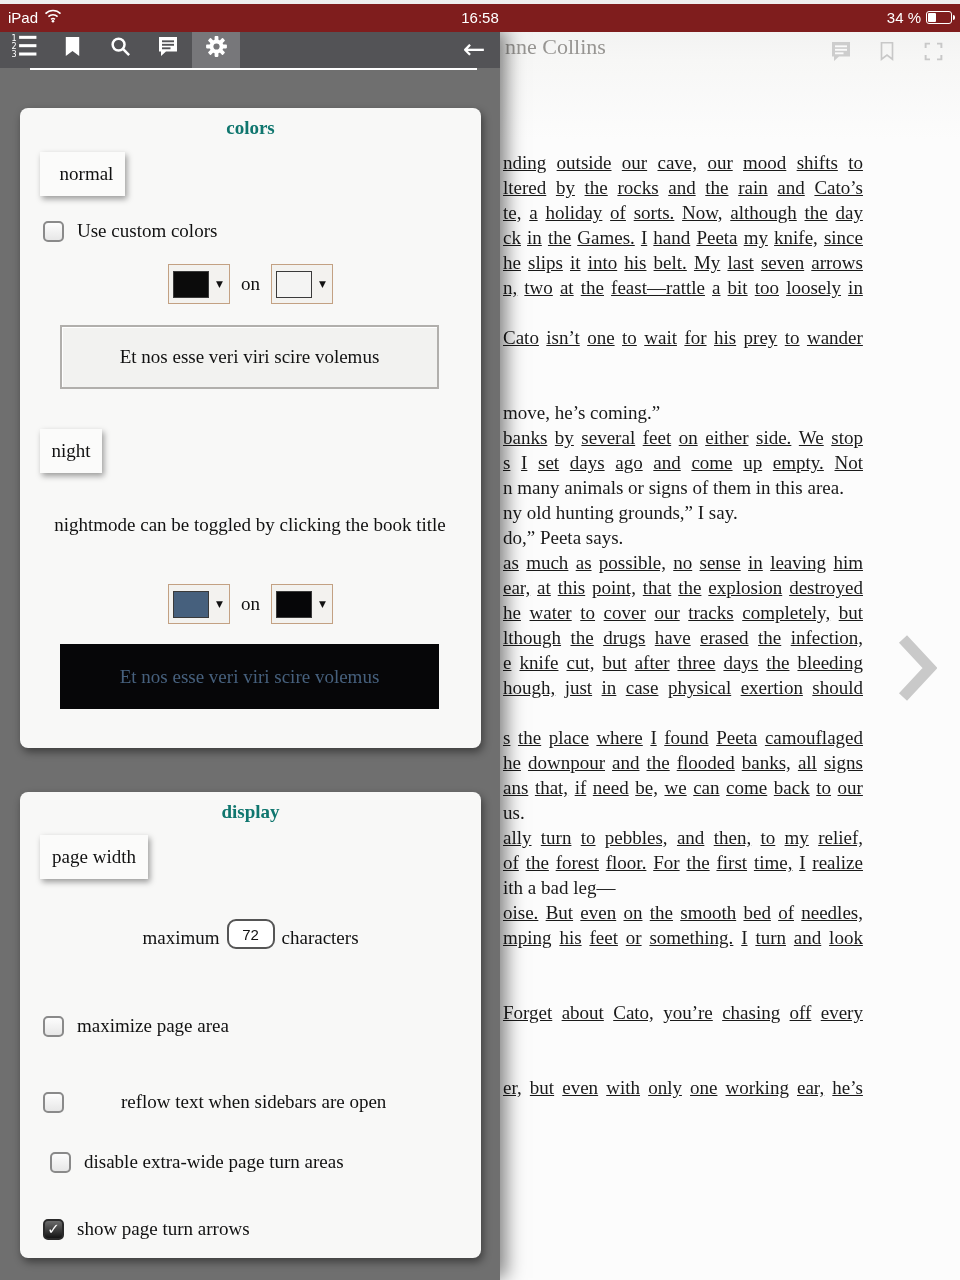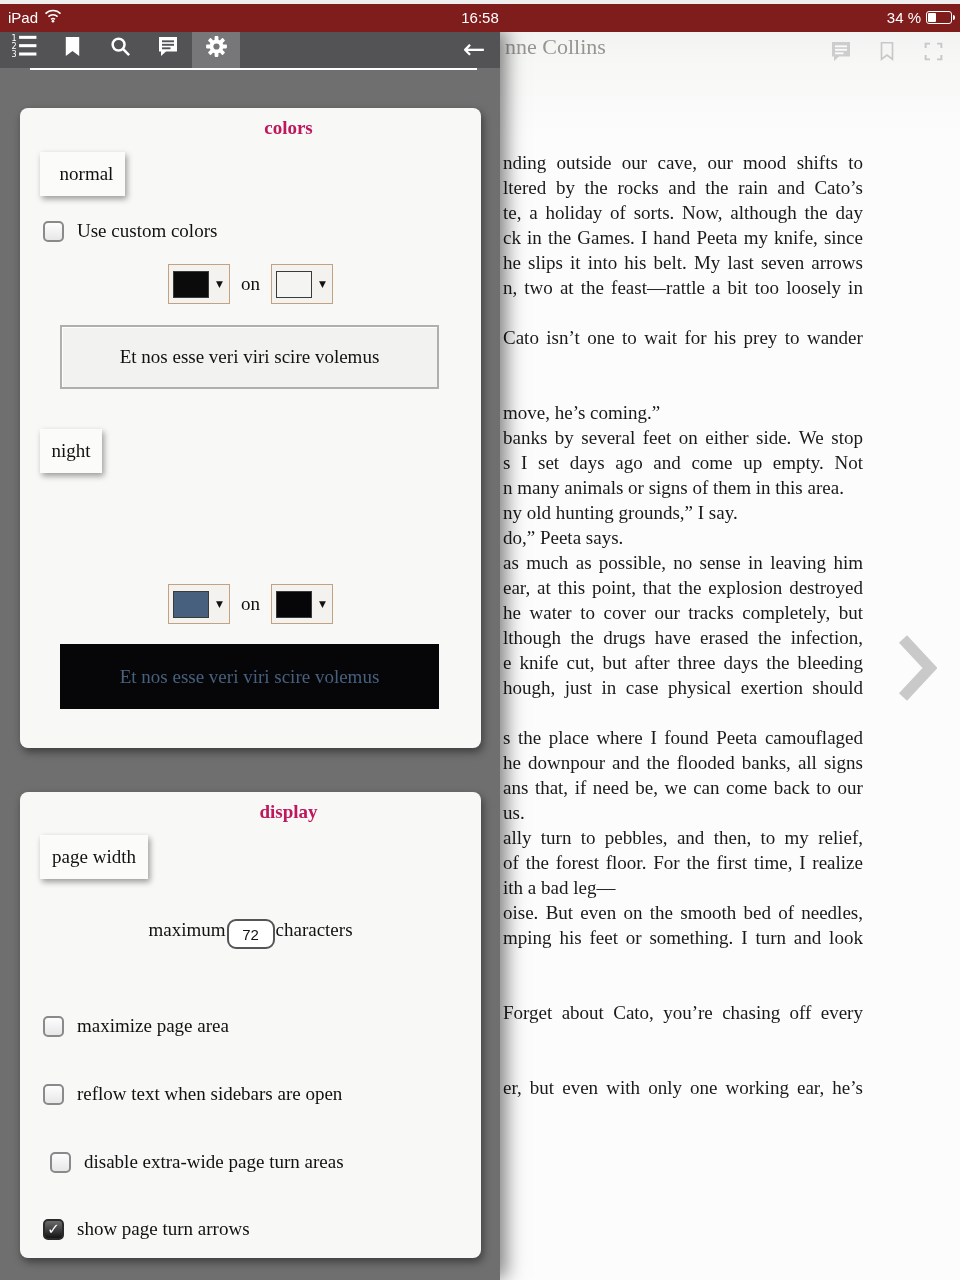--- a/index.html
+++ b/index.html
@@ -16,36 +16,36 @@
   .battery .fill{position:absolute;left:1px;top:1px;bottom:1px;width:34%;background:#fff;border-radius:1px;}
   .battery .tip{position:absolute;right:-4px;top:3px;width:2px;height:5px;background:#fff;border-radius:0 2px 2px 0;}
 
   
   .page{position:absolute;inset:0;background:linear-gradient(180deg,#eeeeee 0px,#f7f7f6 60px,#fcfcfc 140px);}
   .page-author{position:absolute;left:505px;top:34px;font-size:22px;color:#979592;}
   .page-icons{position:absolute;right:14px;top:40px;display:flex;gap:20px;align-items:center;}
   .page-icons .pbtn{width:26px;height:26px;display:flex;align-items:center;justify-content:center;}
   .book-text{position:absolute;left:503px;top:150px;width:360px;}
   .bline{height:25px;font-size:19px;line-height:25px;color:#1a1a1a;overflow:hidden;white-space:nowrap;}
-  .bline.just{display:flex;justify-content:space-between;white-space:nowrap;}
+  .bline.just{display:flex;justify-content:space-between;white-space:nowrap;text-decoration:underline;}
   .chevron{position:absolute;left:897px;top:632px;width:40px;height:72px;cursor:pointer;}
 
   
   .sidebar{position:absolute;left:0;top:28px;width:500px;height:1252px;background:#6f6f6f;
            box-shadow:8px 0 18px -2px rgba(0,0,0,.5);z-index:10;}
   .toolbar{position:absolute;left:0;top:0;width:100%;height:40px;background:#535356;display:flex;}
   .tbtn{width:48px;height:40px;display:flex;align-items:center;justify-content:center;cursor:pointer;}
   .tbtn.active{background:#77777a;}
   .toolbar-back{position:absolute;right:4px;top:0;width:44px;height:40px;display:flex;align-items:center;
                 justify-content:center;color:#fff;font-size:27px;font-family:"DejaVu Sans",sans-serif;cursor:pointer;}
   .scroll-line{position:absolute;left:30px;top:40px;width:447px;height:2px;background:#fff;}
 
   .panel{position:absolute;left:20px;width:461px;background:#f8f8f7;border-radius:8px;
          box-shadow:2px 4px 8px rgba(0,0,0,.45);}
-  .panel-title{position:absolute;top:9px;left:0;width:100%;text-align:center;font-size:19px;font-weight:bold;color:#be185d;padding-left:38px;}
+  .panel-title{position:absolute;top:9px;left:0;width:100%;text-align:center;font-size:19px;font-weight:bold;color:#0f766e;}
   .raised{position:absolute;background:#fbfbfa;box-shadow:2px 3px 6px rgba(0,0,0,.38);
           font-size:19px;line-height:44px;height:44px;text-align:center;color:#111;cursor:pointer;}
 
   .cbrow{position:absolute;left:23px;display:flex;align-items:center;cursor:pointer;}
   .cbox{width:21px;height:21px;box-sizing:border-box;border:2px solid #8a8a8a;border-radius:5px;
         background:linear-gradient(#fdfdfd,#e7e7e7);display:flex;align-items:center;justify-content:center;
         flex:none;}
   .cbox.checked{background:linear-gradient(#6c6c6c,#141414);border-color:#2a2a2a;color:#fff;
         font-size:15px;font-weight:bold;font-family:"DejaVu Sans",sans-serif;line-height:1;}
   .cblabel{margin-left:13px;font-size:19px;color:#111;}
@@ -56,21 +56,21 @@
   .swatch{width:36px;height:27px;margin-left:4px;border:1px solid #3a3a3a;box-sizing:border-box;}
   .dd-arrow{margin-left:7px;font-size:9px;color:#111;font-family:"DejaVu Sans",sans-serif;}
   .on-label{font-size:19px;color:#111;}
 
   .preview{position:absolute;left:40px;width:379px;height:64px;box-sizing:border-box;
            border:2px solid #b1afac;background:#f2f2f0;display:flex;align-items:center;
            justify-content:center;font-size:19px;color:#111;box-shadow:inset 1px 1px 0 #fff;}
   .preview.night{border:none;box-shadow:none;}
   .note{position:absolute;left:33px;width:394px;text-align:center;font-size:19px;line-height:26px;color:#111;}
 
-  .maxrow{position:absolute;left:0;width:100%;display:flex;justify-content:center;align-items:flex-start;gap:1px;
+  .maxrow{position:absolute;left:0;width:100%;display:flex;justify-content:center;align-items:flex-end;gap:7px;
           font-size:19px;color:#111;}
   .maxinput{width:44px;height:26px;box-sizing:content-box;border:2px solid #555;border-radius:9px;background:#fff;
             text-align:center;font-family:"Liberation Sans",sans-serif;font-size:15px;color:#111;padding:0;}
 </style>
 </head>
 <body>
 
 <div class="screen">
 
   <div class="page">
@@ -465,20 +465,21 @@
         <div class="dropdown">
           <span class="swatch" style="background: rgb(244, 244, 243);"></span>
           <span class="dd-arrow">▼</span>
         </div>
       </div>
 
       <div class="preview" style="top:217px;">Et nos esse veri viri scire volemus</div>
 
       <div class="raised" style="left:20px;top:321px;width:62px;">night</div>
 
+      <div class="note" style="top:404px;">nightmode can be toggled by clicking the book title</div>
 
       <div class="dd-row" style="top:476px;">
         <div class="dropdown">
           <span class="swatch" style="background: rgb(70, 96, 125);"></span>
           <span class="dd-arrow">▼</span>
         </div>
         <span class="on-label">on</span>
         <div class="dropdown">
           <span class="swatch" style="background: rgb(6, 6, 8);"></span>
           <span class="dd-arrow">▼</span>
@@ -496,21 +497,21 @@
         <span>maximum</span>
         <input class="maxinput" value="72" style="">
         <span>characters</span>
       </div>
 
       <div>
           <div class="cbrow" style="top: 223px;">
             <span class="cbox"></span>
             <span class="cblabel">maximize page area</span>
           </div>
-          <div class="cbrow" style="top: 291px;">
+          <div class="cbrow" style="top: 299px; gap: 44px;">
             <span class="cbox"></span>
             <span class="cblabel">reflow text when sidebars are open</span>
           </div>
           <div class="cbrow" style="top: 359px; padding-left: 7px;">
             <span class="cbox"></span>
             <span class="cblabel">disable extra-wide page turn areas</span>
           </div>
           <div class="cbrow" style="top: 426px;">
             <span class="cbox checked">✓</span>
             <span class="cblabel">show page turn arrows</span>

